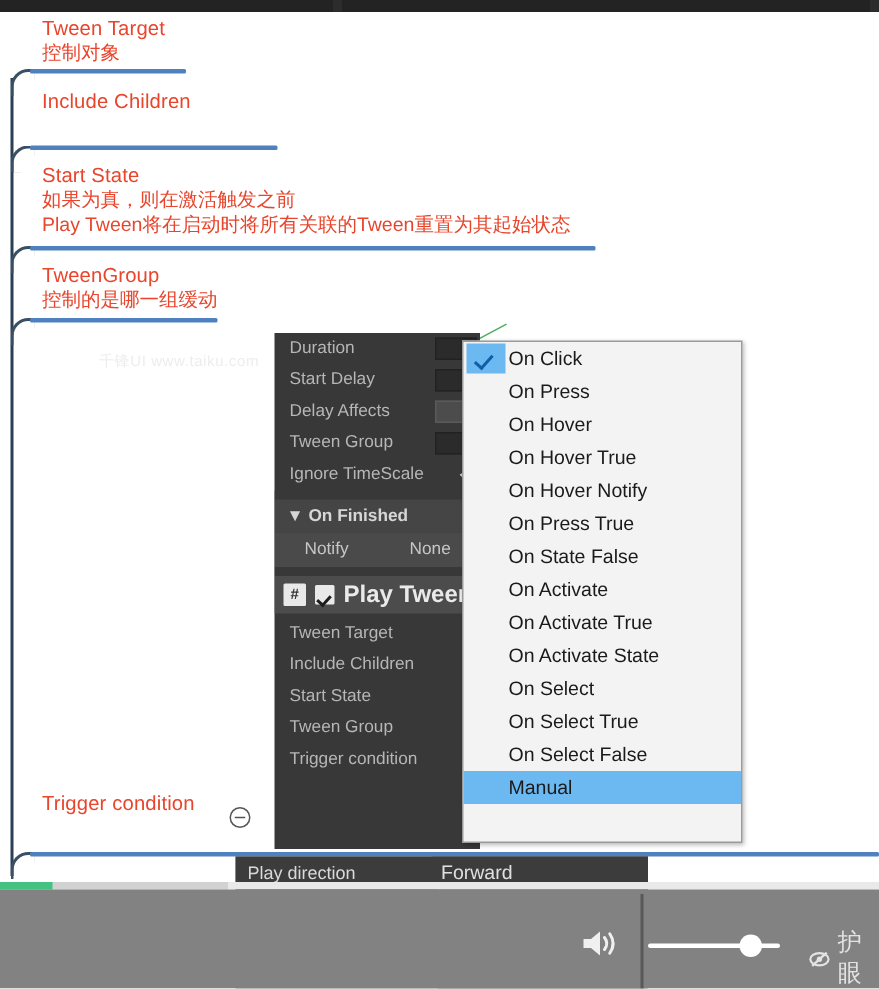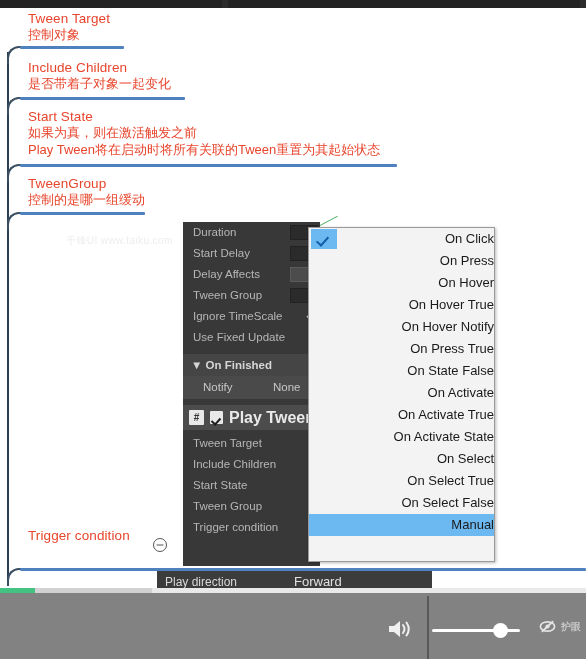--- a/index.html
+++ b/index.html
@@ -59,21 +59,21 @@
   .watermark{position:absolute;left:66px;top:234px;font-size:10px;color:#ededed;
              white-space:nowrap;letter-spacing:.4px;}
 
   
   .gizmo{position:absolute;background:#2f9e44;opacity:.85;}
 
   
   .dropdown{position:absolute;left:308px;top:227px;width:185px;height:333px;background:#f3f3f3;
             border:1px solid #9a9a9a;box-shadow:1px 1px 3px rgba(0,0,0,.28);}
   .dd-item{height:22px;line-height:22px;position:relative;font-size:13px;color:#1a1a1a;
-           padding-left:42px;white-space:nowrap;text-align:right;}
+           padding-left:30px;white-space:nowrap;}
   .dd-item.sel{background:#6cb8f0;}
   .dd-check{position:absolute;left:2px;top:1px;width:26px;height:20px;background:#6cb8f0;}
   .dd-check:after{content:"";position:absolute;left:8px;top:5px;width:5px;height:10px;
                   border:solid #0f5ea8;border-width:0 2px 2px 0;transform:rotate(42deg);}
 
   
   .bottom-panel{position:absolute;left:157px;top:571px;width:275px;height:88px;background:#464646;
                 font-size:12px;color:#c9c9c9;overflow:hidden;}
   .bp-row{height:22px;line-height:22px;padding-left:8px;white-space:nowrap;}
   .bp-row.dim{color:#7f7f7f;}
@@ -89,21 +89,21 @@
 
   
   .video-progress{position:absolute;left:0;top:588px;width:586px;height:5px;background:#e9e9e9;}
   .vp-buffer{position:absolute;left:0;top:0;height:5px;background:#d2d2d2;}
   .vp-played{position:absolute;left:0;top:0;height:5px;background:#44c281;}
   .player-bar{position:absolute;left:0;top:593px;width:586px;height:66px;background:#828282;}
   .divider-v{position:absolute;top:596px;width:2px;height:63px;background:#585858;}
   .speaker{position:absolute;left:386px;top:617px;width:28px;height:24px;}
   .vol-track{position:absolute;left:432px;top:629px;width:88px;height:3px;background:#fff;border-radius:2px;}
   .vol-knob{position:absolute;left:505px;top:623px;width:15px;height:15px;background:#fff;border-radius:50%;}
-  .eye-row{position:absolute;left:539px;top:618px;display:flex;align-items:center;gap:5px;color:#e3e3e3;font-size:10px;}
+  .eye-row{position:absolute;left:539px;top:618px;display:flex;align-items:center;gap:5px;color:#e3e3e3;font-size:16px;}
   .eye-ico{width:17px;height:17px;}
 </style>
 </head>
 <body>
 
 <div class="top-strip">
   <div class="seg a"></div>
   <div class="seg b"></div>
   <div class="seg c"></div>
 </div>
@@ -114,21 +114,20 @@
 
   <div class="annot" style="left:28px;top:2px;">
     <div class="en">Tween Target</div>
     <div class="cn">控制对象</div>
   </div>
   <div class="brace-elbow" style="left:7px;top:38px;"></div>
   <div class="brace-bar" style="left:20px;top:38px;width:104px;"></div>
 
   <div class="annot" style="left:28px;top:51px;">
     <div class="en">Include Children</div>
-    <div class="cn">是否带着子对象一起变化</div>
   </div>
   <div class="brace-elbow" style="left:7px;top:89px;"></div>
   <div class="brace-bar" style="left:20px;top:89px;width:165px;"></div>
 
   <div class="annot" style="left:28px;top:100px;">
     <div class="en">Start State</div>
     <div class="cn">如果为真，则在激活触发之前</div>
     <div class="cn">Play Tween将在启动时将所有关联的Tween重置为其起始状态</div>
   </div>
   <div class="brace-elbow" style="left:7px;top:156px;"></div>
@@ -173,23 +172,20 @@
   </div>
   <div class="insp-rowwrap">
     <div class="insp-row"><span>Tween Group</span></div>
     <div class="fieldbox"></div>
   </div>
   <div class="insp-rowwrap">
     <div class="insp-row"><span>Ignore TimeScale</span></div>
     <svg style="position:absolute;right:4px;top:6px;" width="10" height="9">
       <path d="M1 4 L4 7 L9 1" fill="none" stroke="#c8c8c8" stroke-width="1.6"></path>
     </svg>
-  </div>
-  <div class="insp-rowwrap">
-    <div class="insp-row"><span>Use Fixed Update</span></div>
   </div>
 
   <div class="sep"></div>
 
   <div class="sec-header">
     <span>▼</span>
     <span>On Finished</span>
   </div>
 
   <div class="notify-row">

